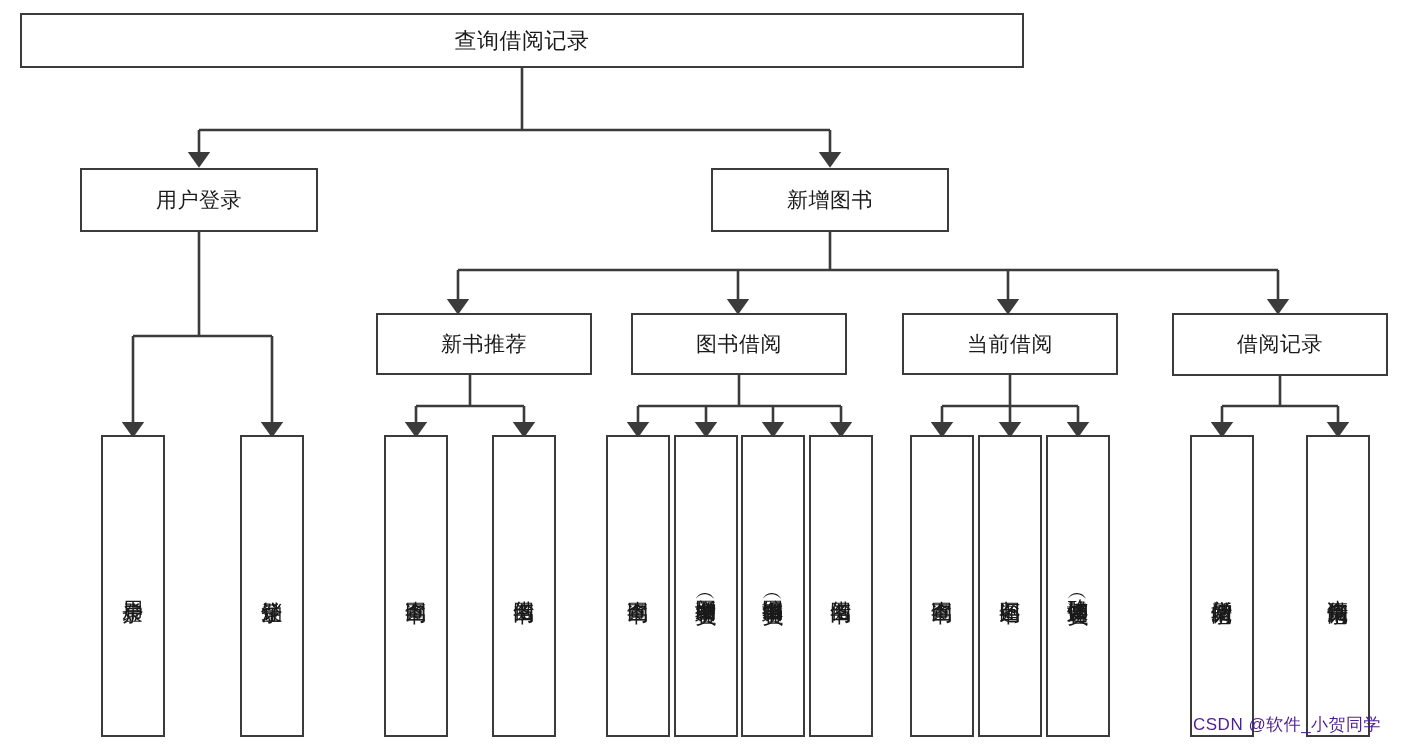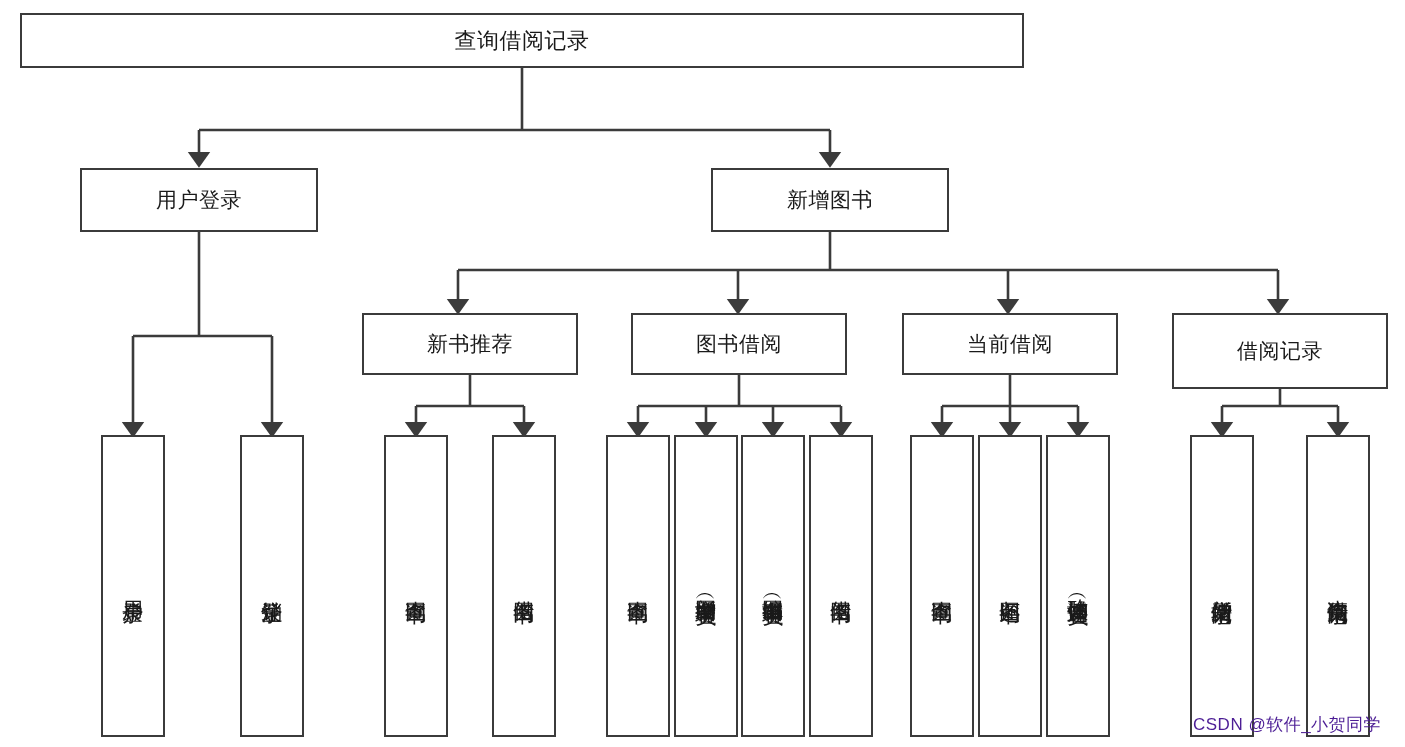--- a/index.html
+++ b/index.html
@@ -131,30 +131,30 @@
     <span class="label">查询借阅记录</span>
   </div>
 
   <div class="node horizontal" style="left:80px; top:168px; width:238px; height:64px;">
     <span class="label">用户登录</span>
   </div>
   <div class="node horizontal" style="left:711px; top:168px; width:238px; height:64px;">
     <span class="label">新增图书</span>
   </div>
 
-  <div class="node horizontal" style="left:362px; top:313px; width:216px; height:62px;">
+  <div class="node horizontal" style="left:376px; top:313px; width:216px; height:62px;">
     <span class="label">新书推荐</span>
   </div>
   <div class="node horizontal" style="left:902px; top:313px; width:216px; height:62px;">
     <span class="label">当前借阅</span>
   </div>
   <div class="node horizontal" style="left:631px; top:313px; width:216px; height:62px;">
     <span class="label">图书借阅</span>
   </div>
-  <div class="node horizontal" style="left:1172px; top:313px; width:216px; height:76px;">
+  <div class="node horizontal" style="left:1172px; top:313px; width:216px; height:63px;">
     <span class="label">借阅记录</span>
   </div>
 
   <div class="node vertical" style="left:101px; top:435px; width:64px; height:302px;">
     <span class="label">用户登录</span>
   </div>
   <div class="node vertical" style="left:240px; top:435px; width:64px; height:302px;">
     <span class="label">注销登录</span>
   </div>
 

